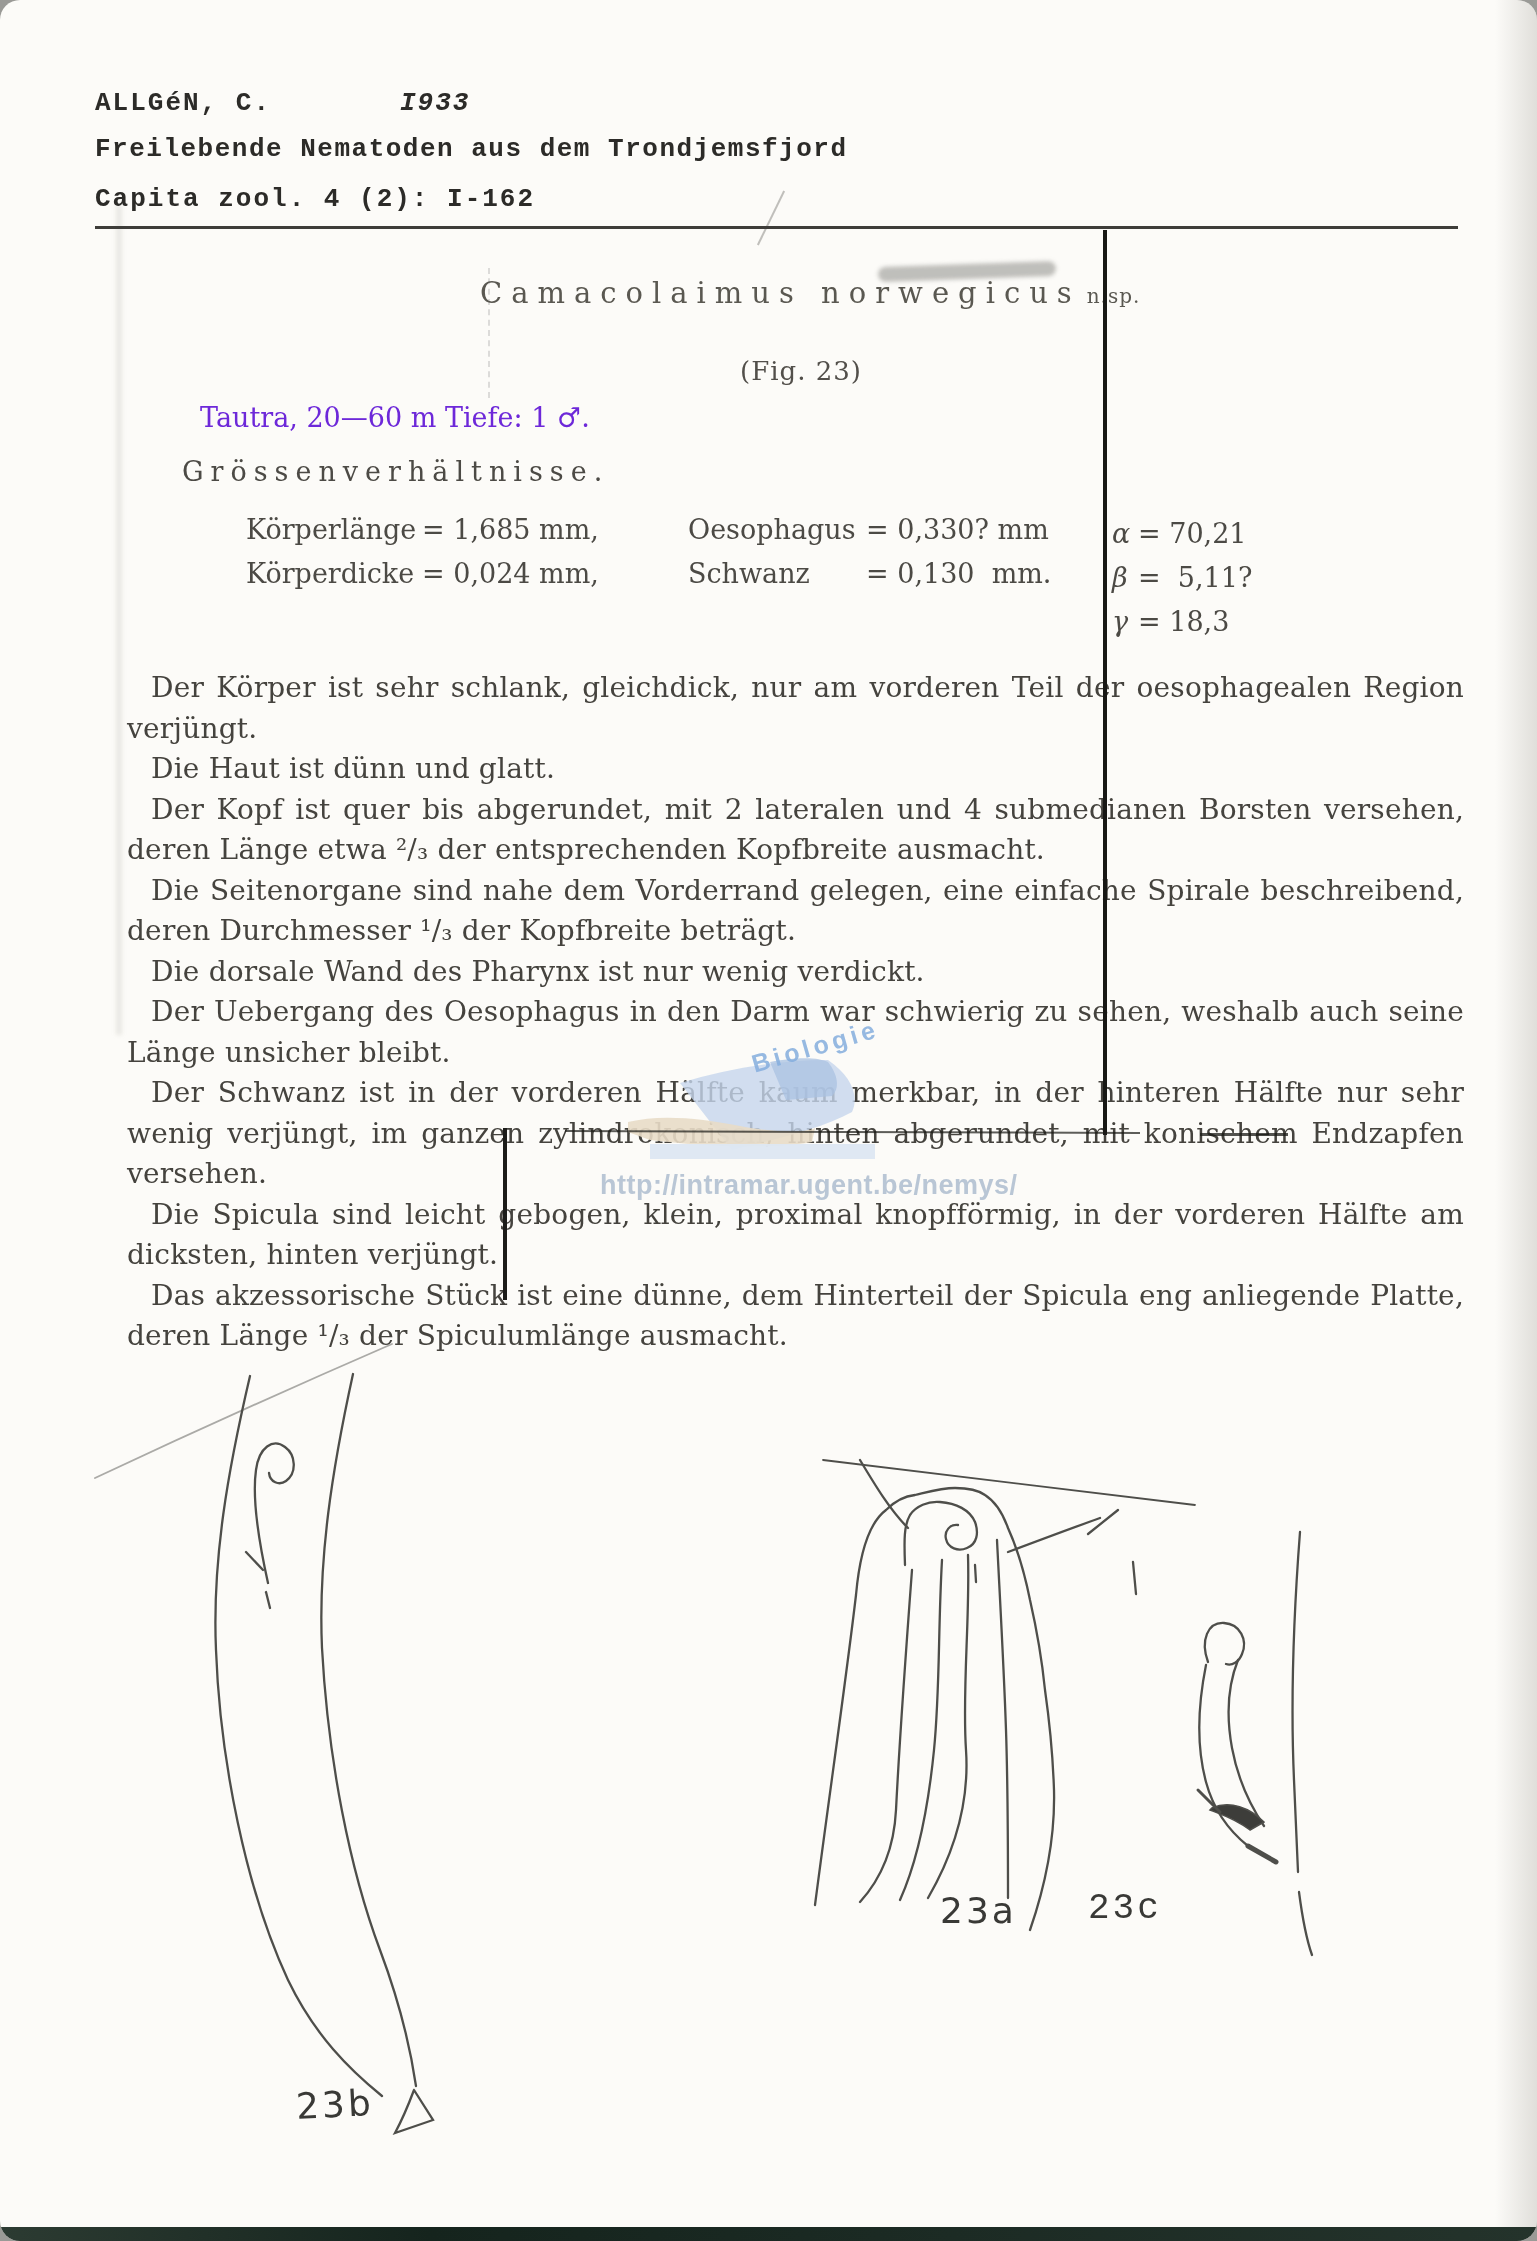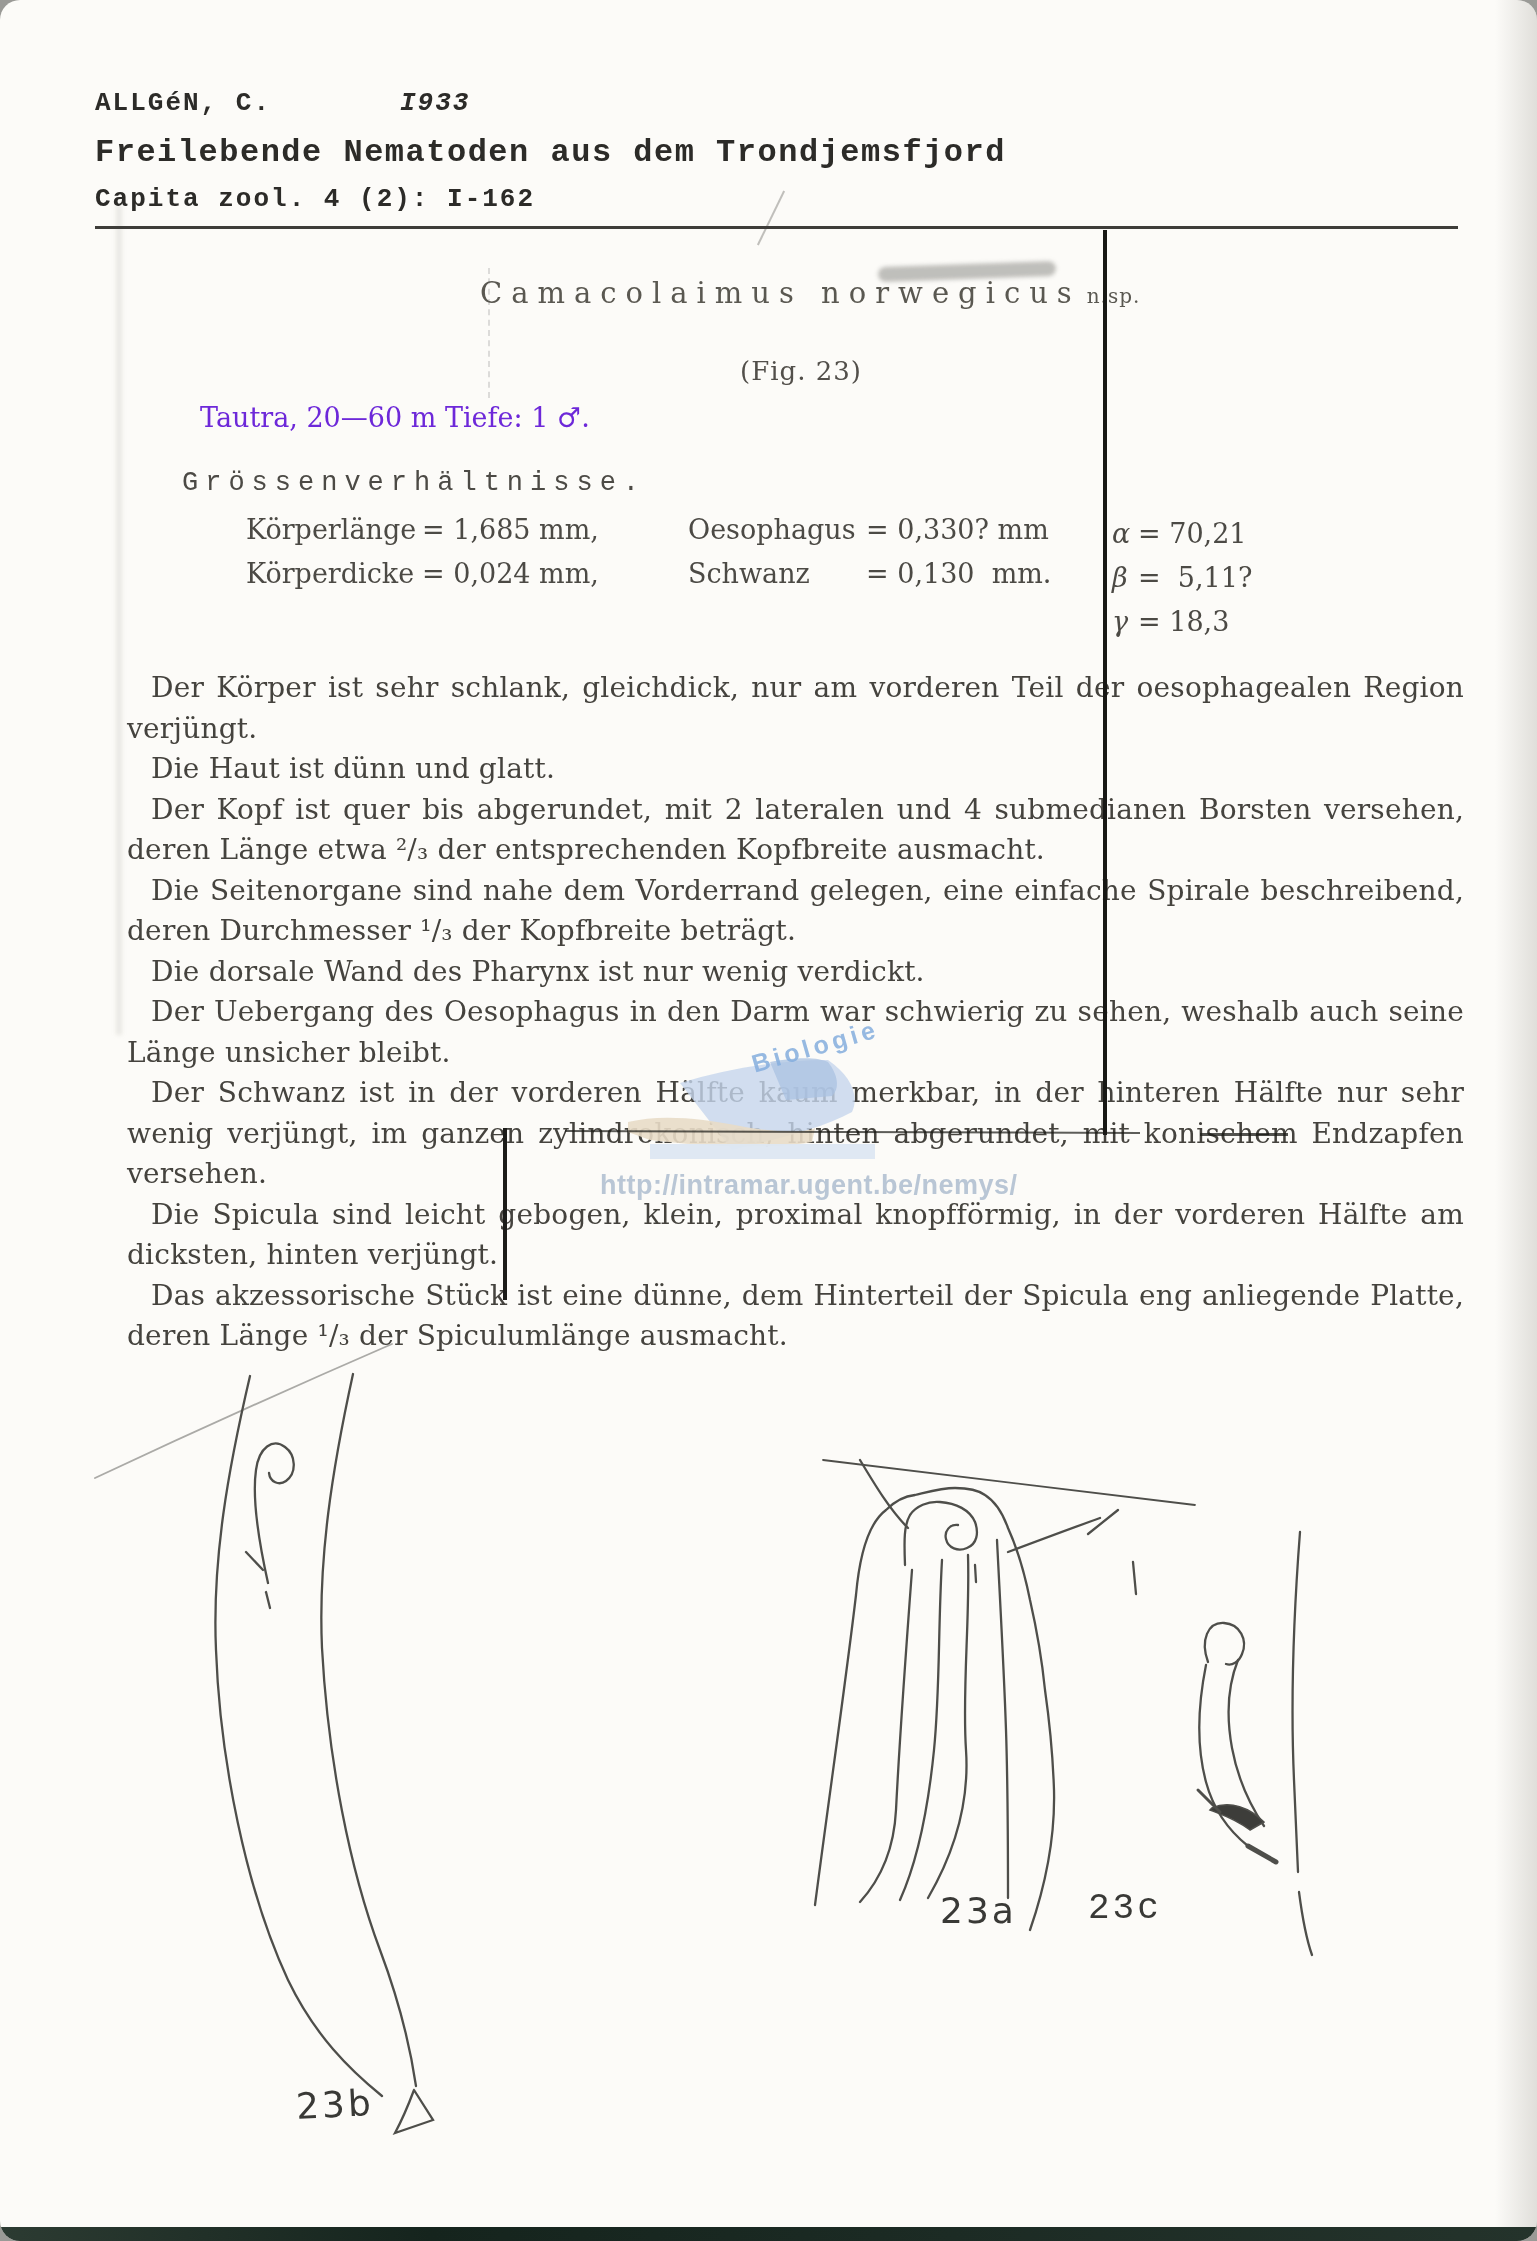--- a/index.html
+++ b/index.html
@@ -16,32 +16,32 @@
   .fold-h1{left:565px;top:1131px;width:575px;height:2px;background:rgba(25,25,22,.7);transform:rotate(.2deg);z-index:4;}
   .fold-h2{left:1200px;top:1133px;width:88px;height:3px;background:rgba(25,25,22,.75);z-index:4;}
   .dash-v{left:488px;top:268px;width:0;height:130px;border-left:2px dashed rgba(80,80,75,.18);z-index:1;}
   .mark-diag{left:770px;top:188px;width:2px;height:60px;background:rgba(120,118,112,.45);transform:rotate(26deg);z-index:1;}
   .smudge{left:878px;top:264px;width:178px;height:15px;background:rgba(100,100,95,.4);border-radius:8px;filter:blur(2px);transform:rotate(-2deg);z-index:1;}
 
   
   .hdr{z-index:3;font-family:"Liberation Mono", monospace;font-weight:bold;color:#2c2b28;}
   .hdr-l1{left:95px;top:88px;font-size:26px;letter-spacing:2px;}
   .hdr-year{position:absolute;left:305px;top:0;font-style:italic;}
-  .hdr-l2{left:95px;top:134px;font-size:32px;letter-spacing:1.5px;text-align:center;}
+  .hdr-l2{left:95px;top:134px;font-size:26px;letter-spacing:1.5px;text-align:center;}
   .hdr-l3{left:95px;top:184px;font-size:26px;letter-spacing:2px;}
   .hdr-rule{left:95px;top:226px;width:1363px;height:2.5px;background:#3e3d39;z-index:3;}
 
   
   .content{z-index:2;}
   .sp-title-row{left:480px;top:276px;font-size:29px;color:#5a5851;white-space:nowrap;}
   .sp-title{letter-spacing:9px;}
   .sp-suffix{font-size:20px;letter-spacing:1px;margin-left:6px;}
   .fig-ref{left:740px;top:356px;font-size:26px;letter-spacing:1px;color:#524f4a;}
   .locality{left:200px;top:402px;font-size:27px;color:#6d28d9;}
-  .section-heading{left:182px;top:468px;font-size:27px;letter-spacing:7px;color:#4c4a45;font-family:Liberation Mono, monospace;}
+  .section-heading{left:182px;top:456px;font-size:27px;letter-spacing:7px;color:#4c4a45;}
 
   .meas{font-size:27px;color:#4c4a45;}
   .meas-col{position:absolute;}
   .meas-row{display:flex;height:44px;align-items:flex-start;white-space:pre;}
   .meas-col1{left:246px;top:514px;}
   .meas-col1 .mk{width:176px;display:inline-block;}
   .meas-col2{left:688px;top:514px;}
   .meas-col2 .mk{width:178px;display:inline-block;}
   .meas-col3{left:1112px;top:518px;font-style:italic;}
   .meas-col3 .mk{width:26px;display:inline-block;}

